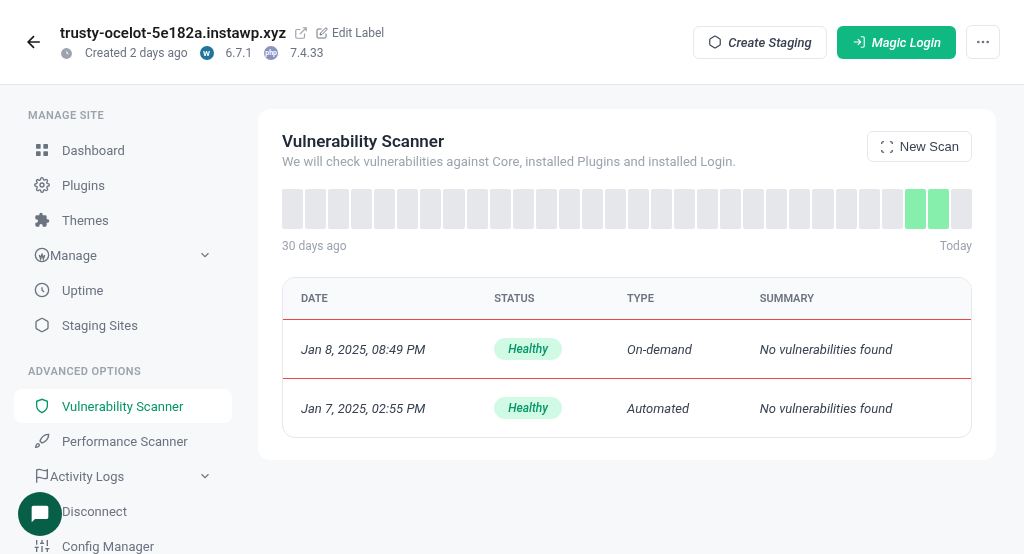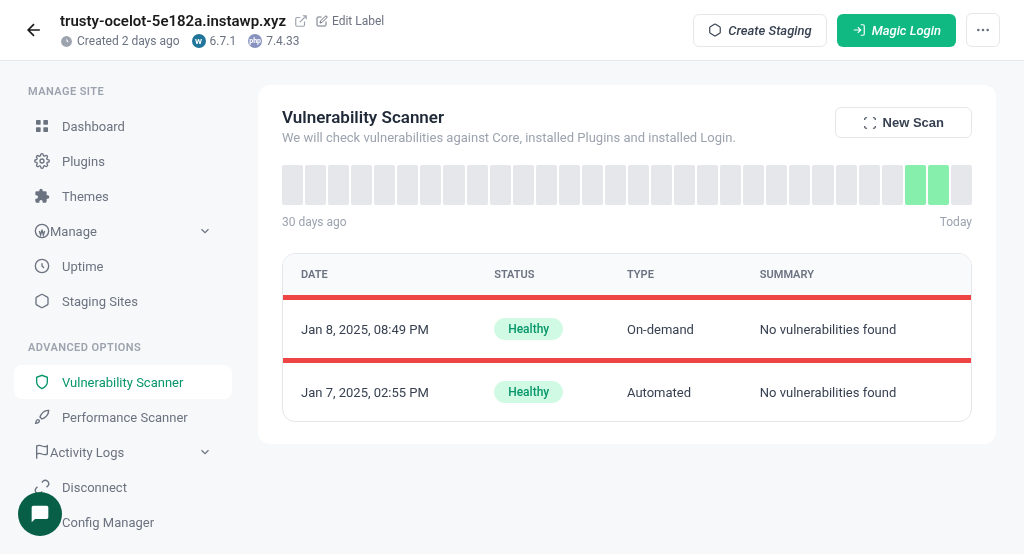--- a/index.html
+++ b/index.html
@@ -5,21 +5,21 @@
     * { margin: 0; padding: 0; box-sizing: border-box; }
     body {
       font-family: -apple-system, BlinkMacSystemFont, 'Segoe UI', Roboto, sans-serif;
       background: #f7f8f9;
       color: #1a1a1a;
       font-size: 14px;
     }
     .header {
       background: #fff;
       border-bottom: 1px solid #e5e7eb;
-      padding: 12px 24px;
+      padding: 24px 24px;
       display: flex;
       align-items: center;
       justify-content: space-between;
     }
     .header-left {
       display: flex;
       align-items: center;
       gap: 16px;
     }
     .back-btn {
@@ -54,21 +54,21 @@
     .site-meta {
       display: flex;
       align-items: center;
       gap: 12px;
       font-size: 12px;
       color: #6b7280;
     }
     .meta-item {
       display: flex;
       align-items: center;
-      gap: 4px;
+      gap: 12px;
     }
     .meta-badge {
       width: 14px;
       height: 14px;
       border-radius: 50%;
       display: inline-flex;
       align-items: center;
       justify-content: center;
     }
     .wp-badge { background: #21759b; color: #fff; font-size: 8px; font-weight: bold; }
@@ -173,31 +173,30 @@
       font-size: 17px;
       font-weight: 600;
       color: #1f2937;
     }
     .panel-subtitle {
       font-size: 13px;
       color: #9ca3af;
       margin-top: 3px;
     }
     .new-scan-btn {
-      padding: 7px 27px;
+      padding: 7px 12px;
       border: 1px solid #e5e7eb;
       background: #fff;
       border-radius: 6px;
       font-size: 13px;
       color: #374151;
       cursor: pointer;
       display: flex;
       align-items: center;
       gap: 6px;
-      font-weight: bold;
     }
 
     .activity-chart {
       margin-bottom: 24px;
     }
     .bars {
       display: flex;
       gap: 2px;
       height: 40px;
     }
@@ -227,24 +226,25 @@
       padding: 14px 18px;
       font-size: 11px;
       font-weight: 600;
       color: #6b7280;
       text-transform: uppercase;
     }
     .table-row {
       display: grid;
       grid-template-columns: 1.6fr 1.1fr 1.1fr 1.6fr;
       padding: 18px;
-      border-top: 5px solid #ef4444;
+      border-top: 1px solid #ef4444;
       font-size: 13px;
       color: #374151;
       align-items: center;
+      font-style: italic;
     }
     .badge-healthy {
       display: inline-block;
       background: #d1fae5;
       color: #059669;
       border-radius: 14px;
       padding: 4px 14px;
       font-size: 12px;
       font-weight: 500;
     }

